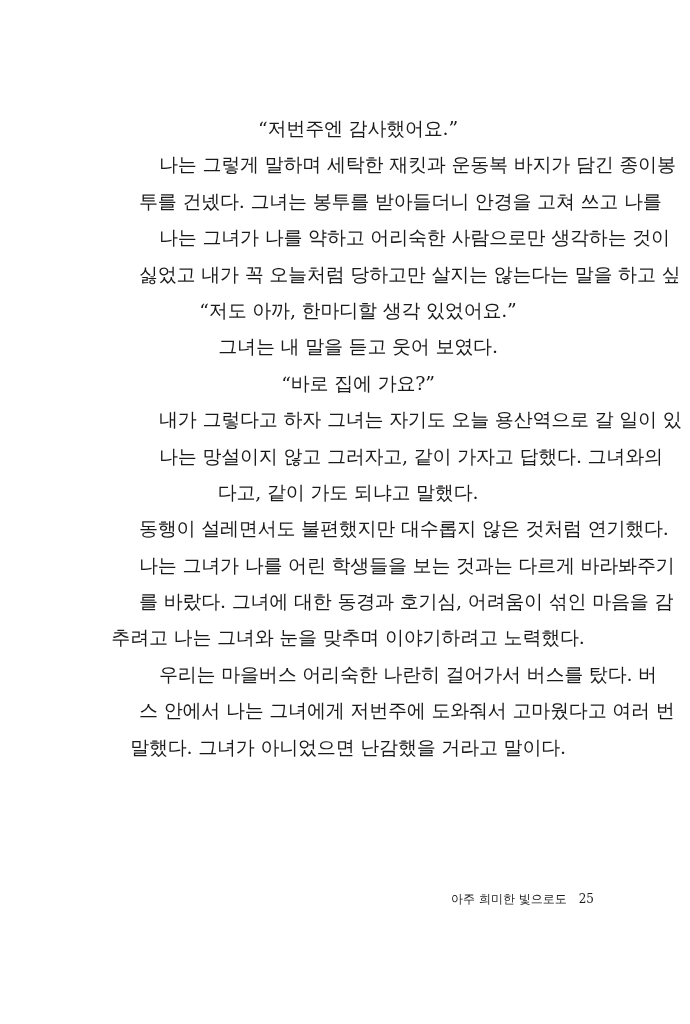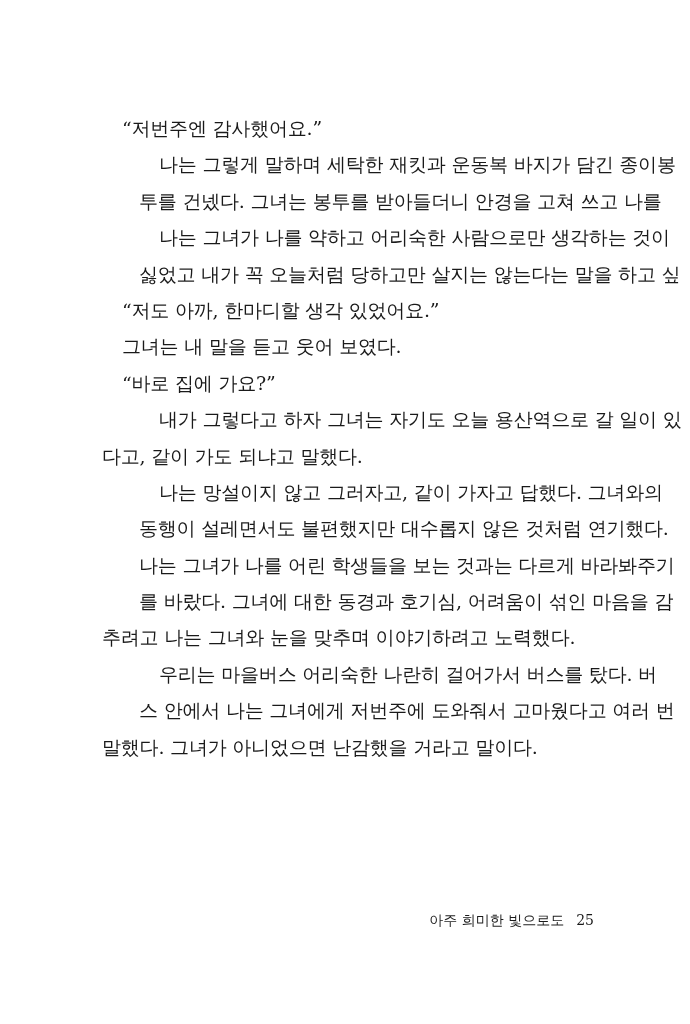--- a/index.html
+++ b/index.html
@@ -20,56 +20,57 @@
       left: 102px;
       top: 110px;
       width: 492px;
     }
     .line {
       height: 36.4px;
       line-height: 36.4px;
       font-size: 19px;
       white-space: nowrap;
       letter-spacing: -0.2px;
+      text-align: center;
     }
     .line.just {
       text-align: justify;
       text-align-last: justify;
       margin-left: 37px;
     }
     .line.indent {
       padding-left: 20px;
     }
     .footer {
       position: absolute;
-      top: 912px;
+      top: 891px;
       right: 96px;
-      font-size: 14px;
+      font-size: 12px;
       color: #1a1a1a;
       white-space: nowrap;
     }
     .footer .pagenum {
       margin-left: 12px;
     }
   </style>
 </head>
 <body>
 
 <div class="page">
   <div class="line indent">“저번주엔 감사했어요.”</div>
   <div class="line indent just">나는 그렇게 말하며 세탁한 재킷과 운동복 바지가 담긴 종이봉</div>
   <div class="line just">투를 건넸다. 그녀는 봉투를 받아들더니 안경을 고쳐 쓰고 나를</div>
   <div class="line indent just">나는 그녀가 나를 약하고 어리숙한 사람으로만 생각하는 것이</div>
   <div class="line just">싫었고 내가 꼭 오늘처럼 당하고만 살지는 않는다는 말을 하고 싶</div>
   <div class="line indent">“저도 아까, 한마디할 생각 있었어요.”</div>
   <div class="line indent">그녀는 내 말을 듣고 웃어 보였다.</div>
   <div class="line indent">“바로 집에 가요?”</div>
   <div class="line indent just">내가 그렇다고 하자 그녀는 자기도 오늘 용산역으로 갈 일이 있</div>
+  <div class="line indent just">나는 망설이지 않고 그러자고, 같이 가자고 답했다. 그녀와의</div>
   <div class="line">다고, 같이 가도 되냐고 말했다.</div>
-  <div class="line indent just">나는 망설이지 않고 그러자고, 같이 가자고 답했다. 그녀와의</div>
   <div class="line just">동행이 설레면서도 불편했지만 대수롭지 않은 것처럼 연기했다.</div>
   <div class="line just">나는 그녀가 나를 어린 학생들을 보는 것과는 다르게 바라봐주기</div>
   <div class="line just">를 바랐다. 그녀에 대한 동경과 호기심, 어려움이 섞인 마음을 감</div>
   <div class="line">추려고 나는 그녀와 눈을 맞추며 이야기하려고 노력했다.</div>
   <div class="line indent just">우리는 마을버스 어리숙한 나란히 걸어가서 버스를 탔다. 버</div>
   <div class="line just">스 안에서 나는 그녀에게 저번주에 도와줘서 고마웠다고 여러 번</div>
   <div class="line">말했다. 그녀가 아니었으면 난감했을 거라고 말이다.</div>
 </div>
 
 <div class="footer">

